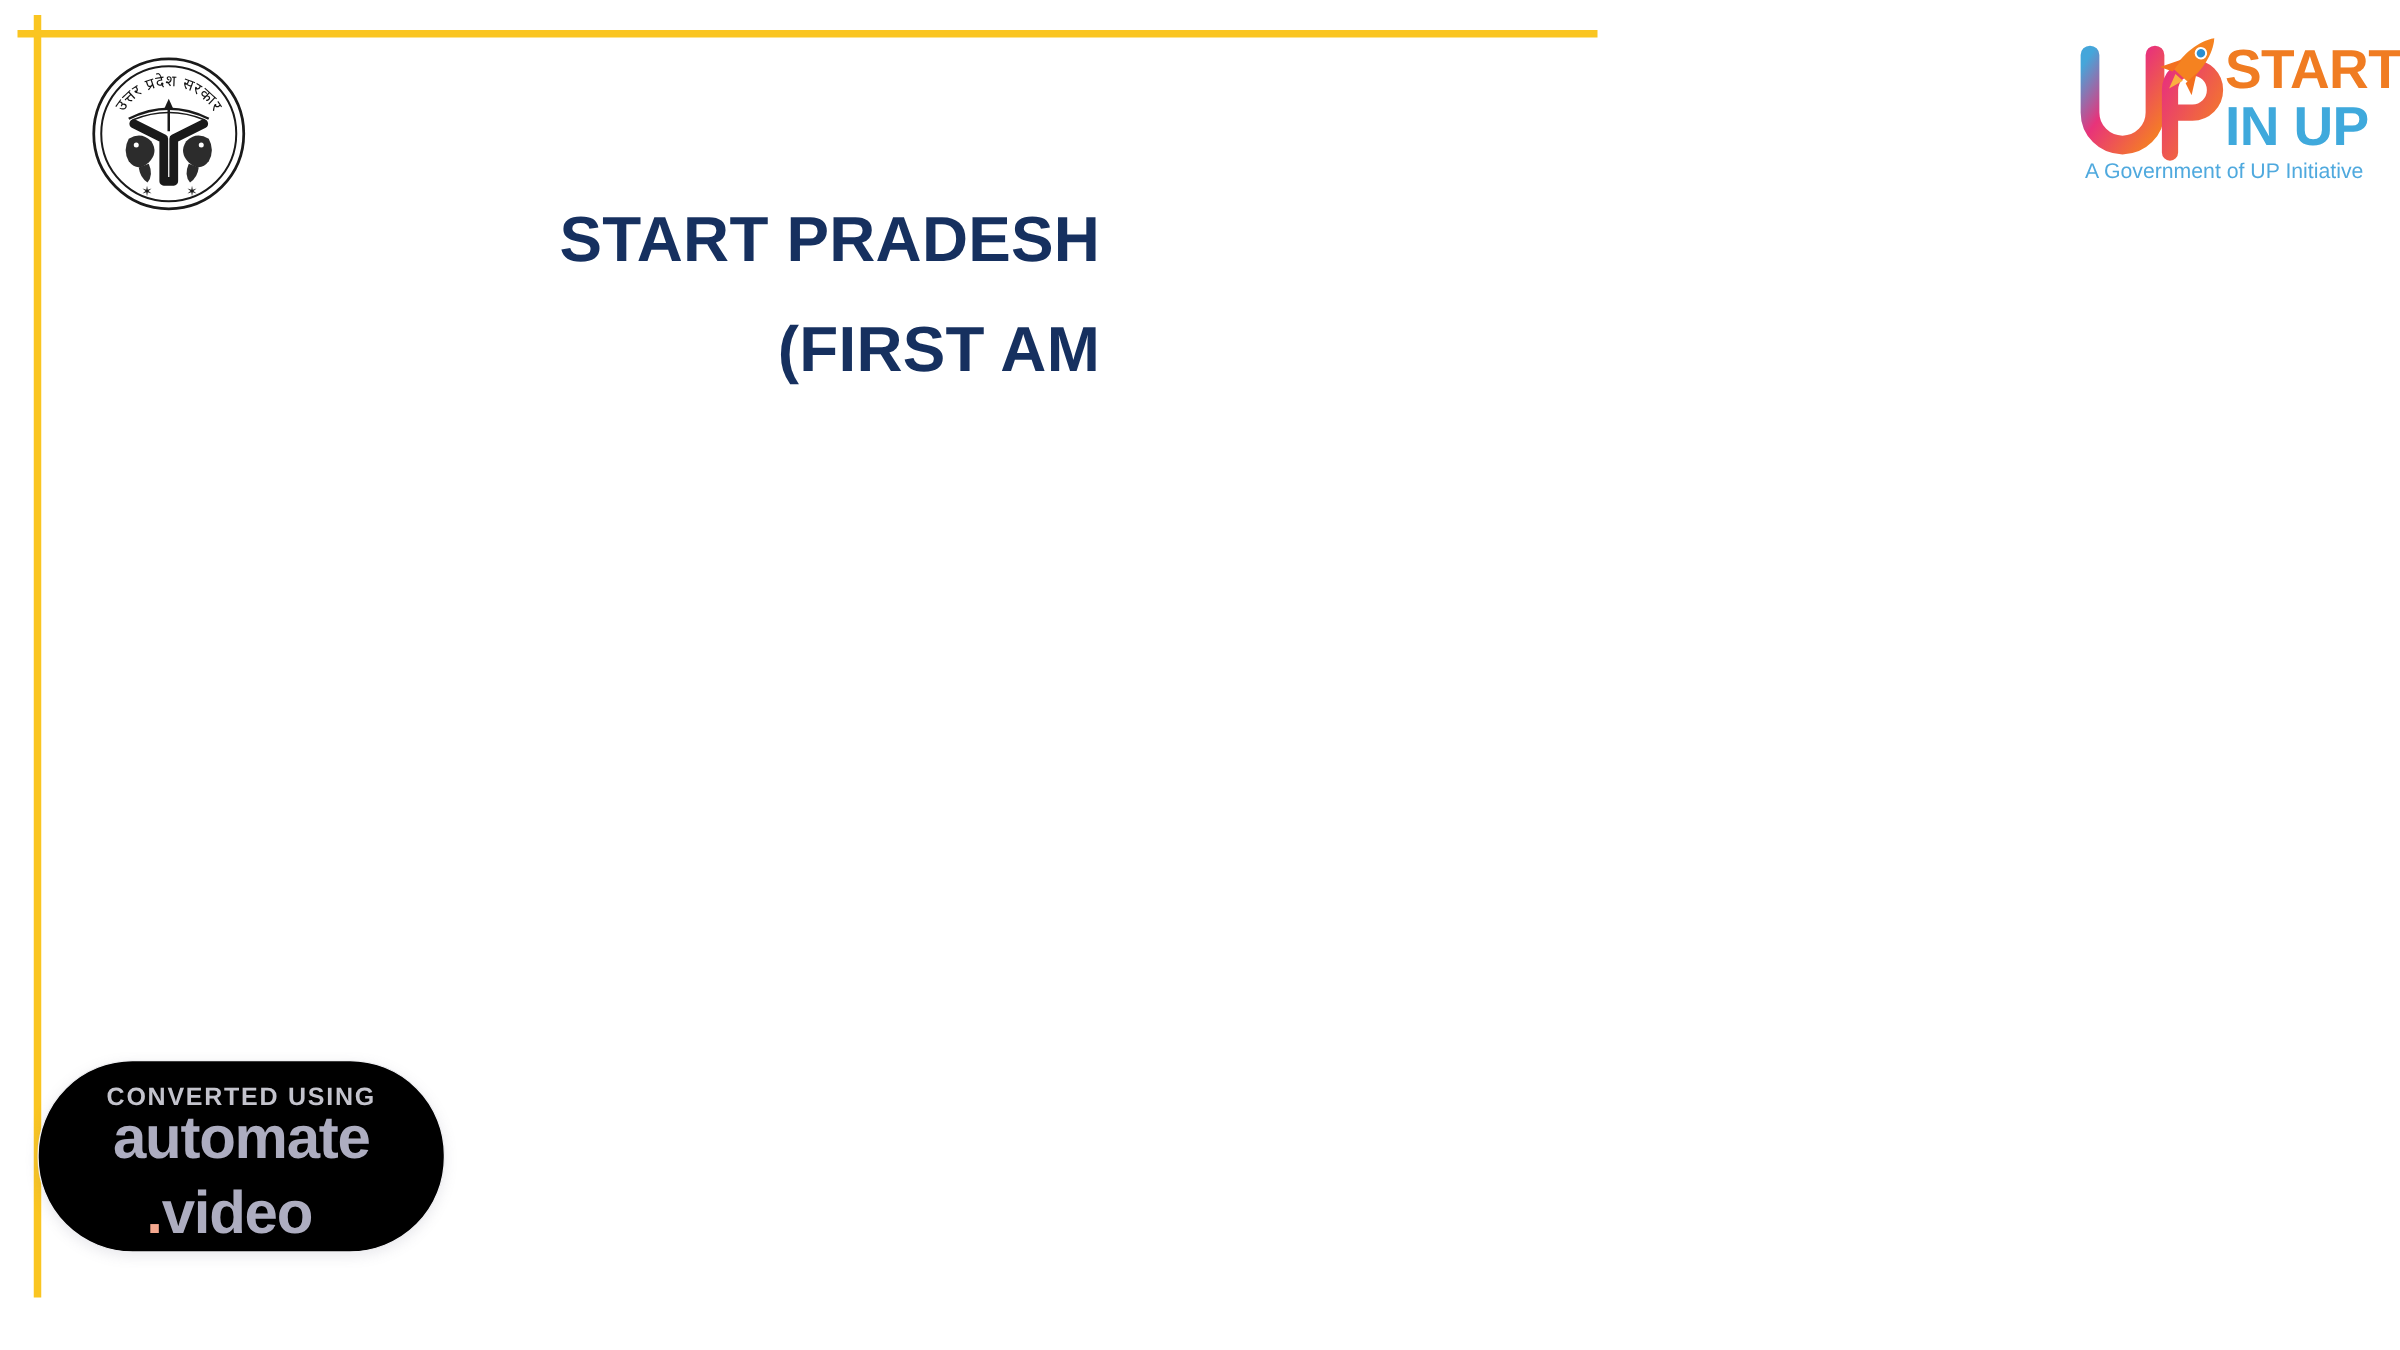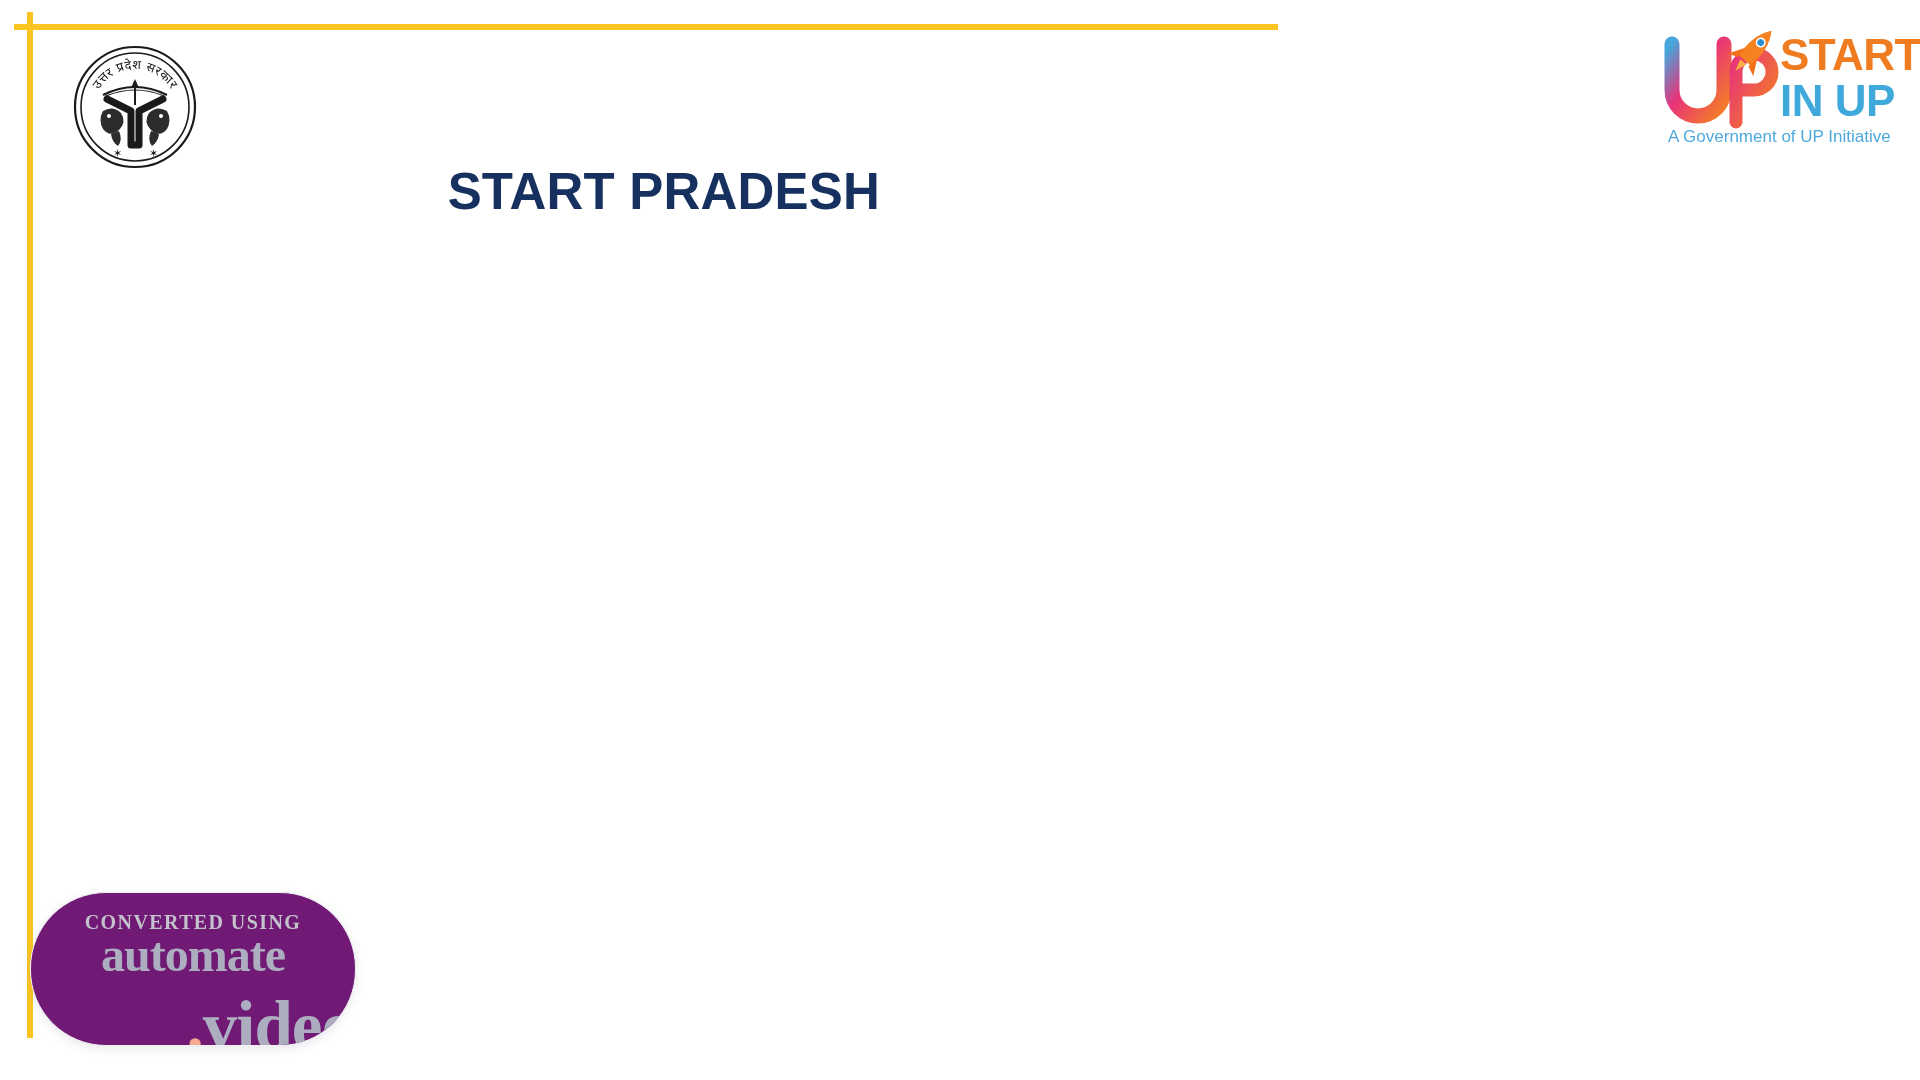--- a/index.html
+++ b/index.html
@@ -76,29 +76,28 @@
     line-height: 88px;
     letter-spacing: 0.2px;
     white-space: nowrap;
   }
   .title-block .tline { display: block; }
 
   
   .watermark {
     position: absolute;
     left: 30px;
-    top: 892px;
+    top: 848px;
     width: 324px;
     height: 152px;
     border-radius: 76px;
-    background: #701a75;
+    background: #000000;
     box-shadow: 0 3px 10px rgba(120,120,140,0.16);
     border: 1px solid #f1f1f4;
     overflow: hidden;
-    font-family: Liberation Serif, serif;
   }
   .wm-top {
     position: absolute;
     left: 0; right: 0;
     top: 18px;
     text-align: center;
     font-size: 20px;
     font-weight: bold;
     letter-spacing: 1.4px;
     color: #c3c3cc;
@@ -111,22 +110,22 @@
     font-size: 48px;
     font-weight: bold;
     letter-spacing: -1px;
     color: #adadc0;
     line-height: 1.02;
   }
   .wm-sub {
     position: absolute;
     left: 0; right: 0;
     top: 98px;
-    text-align: right;
-    font-size: 69px;
+    text-align: left;
+    font-size: 48px;
     font-weight: bold;
     letter-spacing: -1px;
     color: #adadc0;
     line-height: 1.02;
     padding-left: 86px;
   }
   .wm-dot { color: #F5A88F; }
 </style>
 </head>
 <body>
@@ -197,20 +196,21 @@
       <text x="120" y="52" font-family="'Liberation Sans', sans-serif" font-size="44" font-weight="bold" fill="#F07C22" letter-spacing="-0.5">START</text>
 
       <text x="120" y="98" font-family="'Liberation Sans', sans-serif" font-size="44" font-weight="bold" fill="#3FA9DC" letter-spacing="-0.5">IN UP</text>
 
       <text x="8" y="124" font-family="'Liberation Sans', sans-serif" font-size="17" fill="#4FA9DE">A Government of UP Initiative</text>
     </svg>
   </div>
 
   <div class="title-block">
     <span class="tline">START PRADESH</span>
+    <span class="tline">(FIRST AM</span>
   </div>
 
   <div class="watermark">
     <div class="wm-top">CONVERTED USING</div>
     <div class="wm-main">automate</div>
     <div class="wm-sub"><span class="wm-dot">.</span><span>video</span></div>
   </div>
 
 </div>
 

